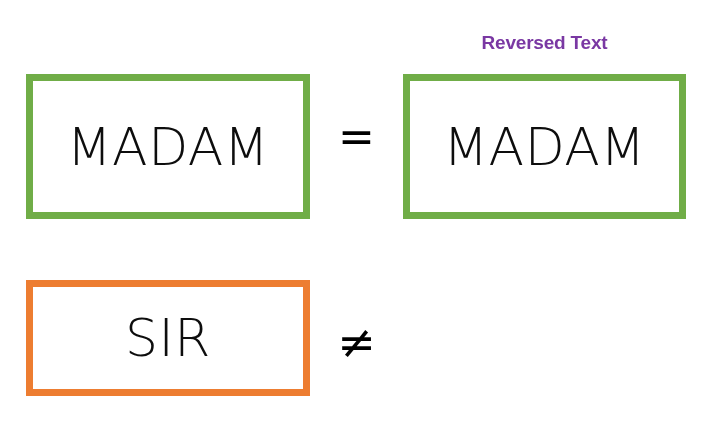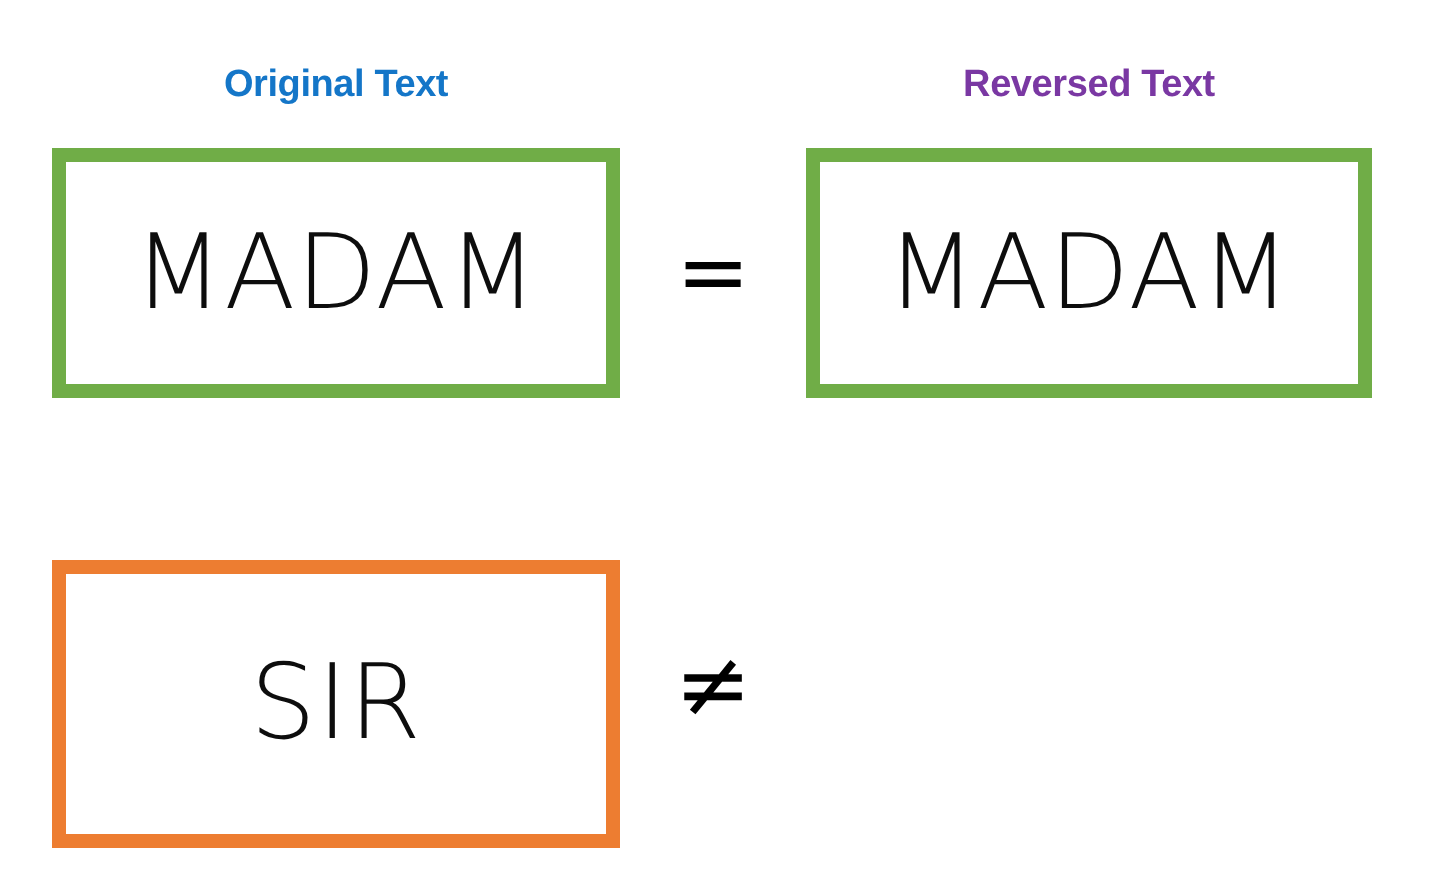--- a/index.html
+++ b/index.html
@@ -60,28 +60,28 @@
     font-size: 52px;
     line-height: 56px;
     color: #0d0d0d;
     letter-spacing: 0.5px;
     white-space: nowrap;
   }
 
   
   .row1 {
     top: 74px;
-    height: 125px;
+    height: 145px;
     border: 7px solid #70AD47;
     text-align: right;
   }
   
   .row2 {
     top: 280px;
-    height: 144px;
+    height: 116px;
     border: 7px solid #ED7D31;
   }
   .col-left {
     left: 26px;
     width: 284px;
   }
   .col-right {
     left: 403px;
     width: 283px;
   }
@@ -115,21 +115,20 @@
     align-items: center;
     justify-content: center;
     font-size: 46px;
   }
 </style>
 </head>
 <body>
 
 <div id="canvas">
 
-  <div class="col-label" id="label-original">Original Text</div>
 
   <div class="col-label" id="label-reversed">Reversed Text</div>
 
   <div class="text-box row1 col-left">
     <span class="box-value">MADAM</span>
   </div>
 
   <div class="operator" id="operator-equals">=</div>
 
   <div class="text-box row1 col-right">

